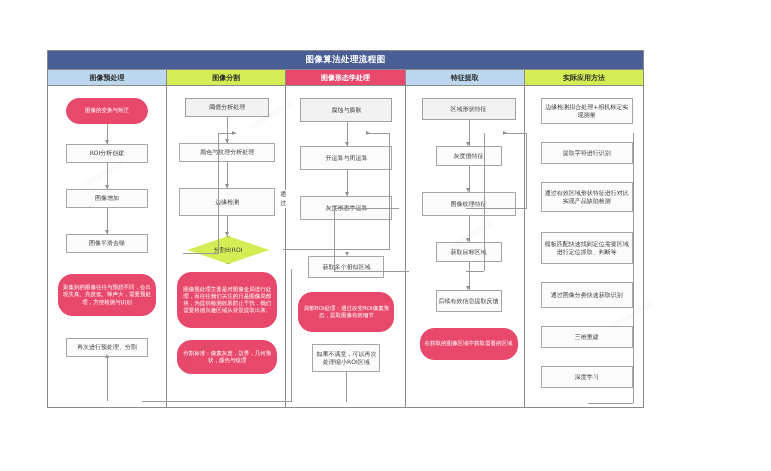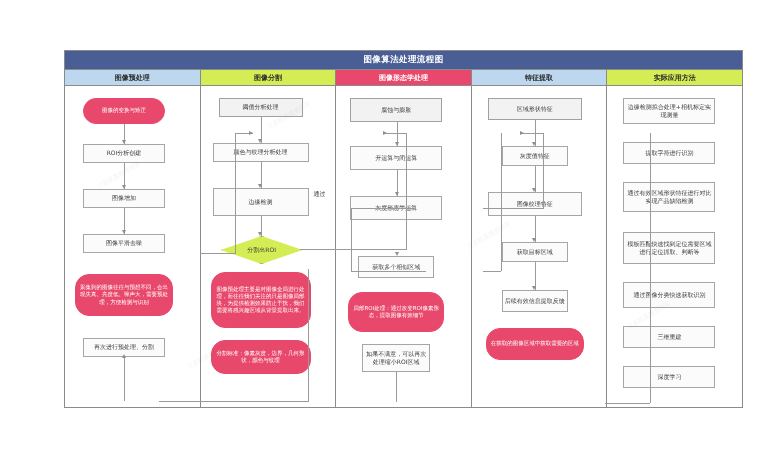--- a/index.html
+++ b/index.html
@@ -1,19 +1,19 @@
 <!DOCTYPE html>
 <html><head>
 <meta charset="utf-8">
 <style>
   html,body{margin:0;padding:0;background:#ffffff;}
   body{width:771px;height:471px;overflow:hidden;
        font-family:"DejaVu Sans","Liberation Sans",sans-serif;}
 
-  #chart-root{position:absolute;left:64px;top:50px;width:679px;height:358px;
+  #chart-root{position:absolute;left:47px;top:50px;width:597px;height:358px;
               border:1px solid #8a8a8a;box-sizing:border-box;background:#fff;}
 
   #title-bar{height:19px;background:#4a5e96;color:#fff;display:flex;
              align-items:center;justify-content:center;
              font-size:8.5px;font-weight:bold;letter-spacing:.4px;
              border-bottom:1px solid #8a8a8a;box-sizing:border-box;}
 
   #header-row{display:flex;height:16px;border-bottom:1px solid #8a8a8a;box-sizing:border-box;}
   .col-head{flex:1 1 0;display:flex;align-items:center;justify-content:center;
             font-size:7px;font-weight:bold;color:#2b2b2b;

